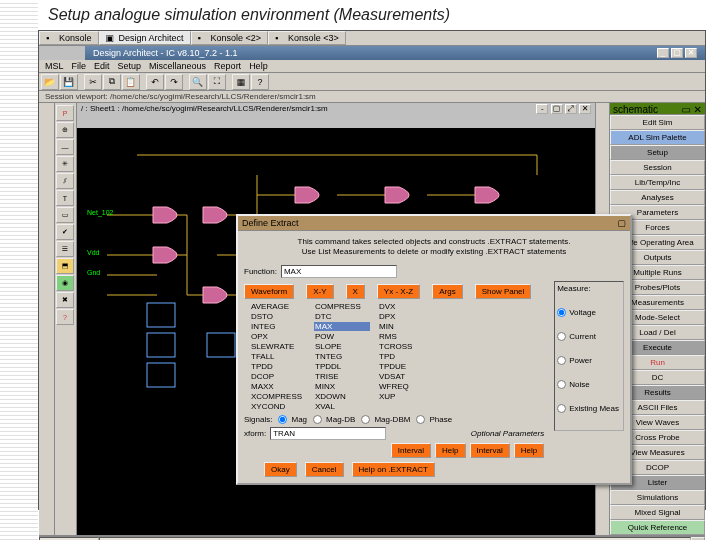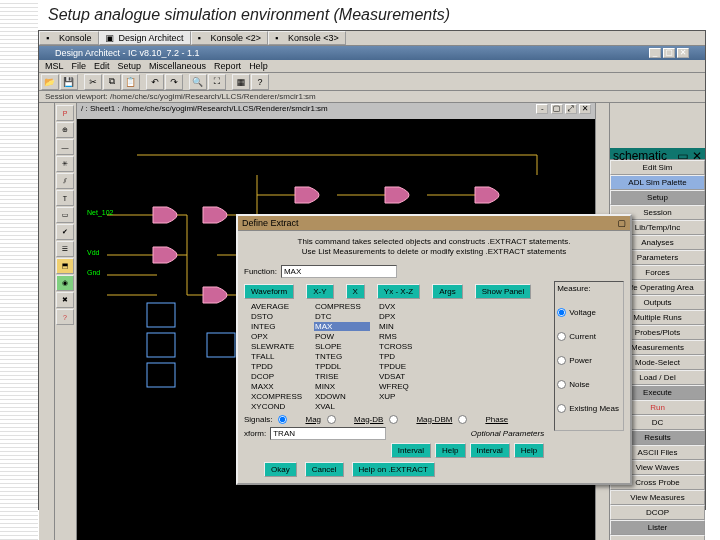--- a/index.html
+++ b/index.html
@@ -4,37 +4,37 @@
 <style>
   * { box-sizing: border-box; margin: 0; padding: 0; }
   body { font-family: "Helvetica", Arial, sans-serif; font-size: 9px; background: #fff; width: 720px; height: 540px; overflow: hidden; position: relative; }
   .slide-title { font-size: 16px; font-weight: 400; color: #222; padding: 6px 0 4px 48px; font-style: italic; }
   .striped { position: absolute; top: 0; left: 0; width: 38px; height: 540px; background: repeating-linear-gradient(#fff 0 3px, #e0e0e0 3px 4px); z-index: -1; }
   .desktop { position: absolute; top: 30px; left: 38px; width: 668px; height: 480px; background: #c0c0c0; border: 1px solid #555; display: flex; flex-direction: column; }
   .kde-taskbar-top { background: #d4d0c8; height: 16px; display: flex; gap: 0; border-bottom: 1px solid #888; }
   .tab { background: #d4d0c8; border: 1px outset #eee; padding: 1px 6px; font-size: 9px; display: flex; align-items: center; gap: 3px; height: 14px; cursor: pointer; }
   .tab.active { background: #e8e8e8; }
   .icn { width: 10px; height: 10px; display: inline-block; }
-  .app-title { background: linear-gradient(#6a8ab0,#4a6a90); color: #fff; font-size: 9px; padding: 2px 16px; display: flex; justify-content: space-between; align-items: center; height: 14px; }
+  .app-title { background: linear-gradient(#6a8ab0,#4a6a90); color: #fff; font-size: 9px; padding: 2px 8px; display: flex; justify-content: space-between; align-items: center; height: 14px; margin-left: 46px; }
   .winbtns { display: flex; gap: 2px; }
   .winbtn { width: 12px; height: 10px; background: #d4d0c8; border: 1px outset #fff; font-size: 8px; line-height: 7px; text-align: center; cursor: pointer; }
   .menubar { background: #d4d0c8; height: 14px; display: flex; gap: 8px; padding: 1px 6px; font-size: 9px; border-bottom: 1px solid #888; }
   .menuitem { cursor: pointer; }
   .toolbar { background: #d4d0c8; height: 18px; display: flex; gap: 1px; padding: 1px 2px; border-bottom: 1px solid #888; align-items: center; }
   .tbtn { width: 18px; height: 16px; background: #d4d0c8; border: 1px outset #eee; cursor: pointer; display: flex; align-items: center; justify-content: center; }
   .sep { width: 4px; }
   .statusline { background: #d4d0c8; height: 13px; font-size: 8px; padding: 1px 6px; border-bottom: 1px solid #888; color: #333; }
   .workarea { flex: 1; display: flex; position: relative; background: #000; }
   .leftstrip { width: 16px; background: #d4d0c8; border-right: 1px solid #888; }
   .lefttoolbox { width: 22px; background: #d4d0c8; border-right: 1px solid #888; display: flex; flex-direction: column; gap: 1px; padding: 2px 1px; }
   .lbtn { width: 18px; height: 16px; background: #d4d0c8; border: 1px outset #eee; cursor: pointer; font-size: 7px; display:flex;align-items:center;justify-content:center; }
   .canvas { flex: 1; background: #000; position: relative; overflow: hidden; }
-  .canvas-title { position: absolute; top: 0; left: 0; right: 0; height: 16px; background: #c0c0c0; font-size: 8px; padding: 1px 4px; display: flex; justify-content: space-between; color: #000; }
+  .canvas-title { position: absolute; top: 0; left: 0; right: 0; height: 25px; background: #c0c0c0; font-size: 8px; padding: 1px 4px; display: flex; justify-content: space-between; color: #000; }
   .rightpanel { width: 96px; background: #d4d0c8; border-left: 1px solid #888; display: flex; flex-direction: column; }
-  .rightpanel .hdr { background: #0f766e; height: 12px; font-size: 12px; padding: 1px 3px; display: flex; justify-content: space-between; border-bottom: 1px solid #888; margin-top: 45px; }
+  .rightpanel .hdr { background: #4d7c0f; height: 12px; font-size: 10px; padding: 1px 3px; display: flex; justify-content: space-between; border-bottom: 1px solid #888; }
   .pbtn { background: #d4d0c8; border: 1px outset #eee; font-size: 8px; padding: 2px 2px; margin: 0; cursor: pointer; text-align: center; white-space: nowrap; overflow: hidden; }
   .pbtn.sel { background: #90b0e0; }
   .pbtn.cat { background: #a0a0a0; }
   .pbtn.grn { background: #a8d8a8; }
   .scroll-v { width: 14px; background: #d4d0c8; border-left: 1px solid #888; }
   .scroll-h { height: 14px; background: #d4d0c8; border-top: 1px solid #888; }
   .msgarea { height: 26px; background: #d4d0c8; border-top: 1px solid #888; display:flex; }
   .msglabel { width:60px; background:#e8e4dc;border:1px inset #aaa; font-size:8px; padding:1px 3px; }
   
   .dialog { position: absolute; left: 236px; top: 214px; width: 396px; background: #d4d0c8; border: 2px outset #eee; box-shadow: 2px 2px 4px rgba(0,0,0,.5); z-index: 50; }
@@ -44,22 +44,22 @@
   .field-row { display: flex; align-items: center; gap: 4px; margin: 3px 0; }
   .txt { background: #fff; border: 1px inset #aaa; height: 13px; padding: 0 2px; font-size: 8px; flex: 0 0 80px; }
   .func-grid { display: grid; grid-template-columns: repeat(3, 56px); gap: 1px 8px; margin: 2px 0 4px 6px; }
   .fcell { font-size: 8px; cursor: pointer; padding: 0 1px; }
   .fcell.sel { background: #6080c0; color: #fff; }
   .section-row { display:flex; gap: 10px; align-items:flex-start; }
   .radio-col { border: 1px inset #aaa; padding: 2px 4px 2px 2px; }
   .radio-col label { display:flex; gap:3px; align-items:flex-start; font-size:8px; margin:15px 0; }
   .radio-col .lgd { font-size:8px; margin-bottom:2px; }
   .sig-row { display:flex; gap:6px; align-items:center; margin:3px 0 2px 0; }
-  .sig-row label { display:flex; gap:18px; align-items:center;text-decoration:underline; }
-  .dbtn { background: #14b8a6; border: 1px outset #eee; font-size: 8px; padding: 2px 6px; cursor: pointer; }
+  .sig-row label { display:flex; gap:4px; align-items:center; }
+  .dbtn { background: #f97316; border: 1px outset #eee; font-size: 8px; padding: 2px 6px; cursor: pointer; }
   .dlg-foot { display: flex; gap: 8px; margin-top: 4px; padding-left: 20px; }
   input[type=radio]{ width:9px;height:9px; }
 </style>
 </head>
 <body>
 
 <div class="striped"></div>
 <div class="slide-title">Setup analogue simulation environment (Measurements)</div>
 
 <div class="desktop">

